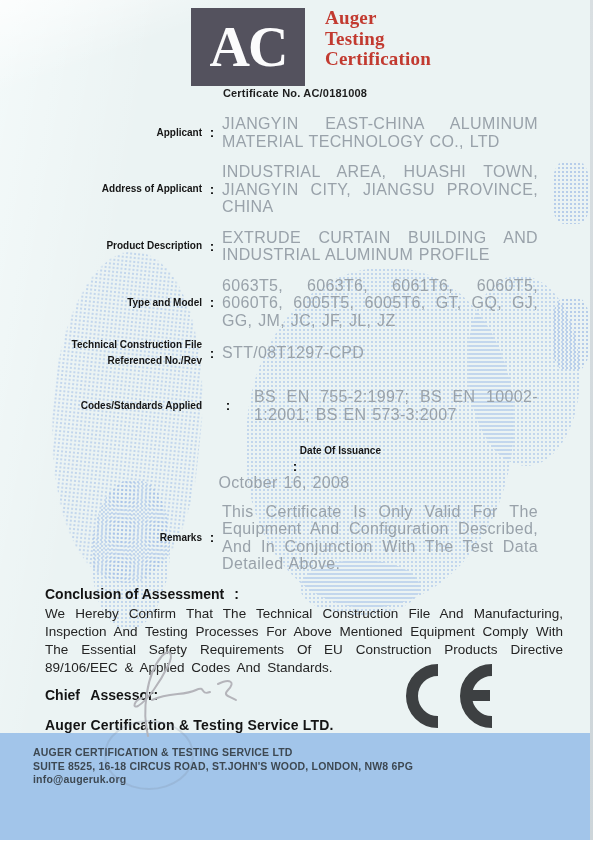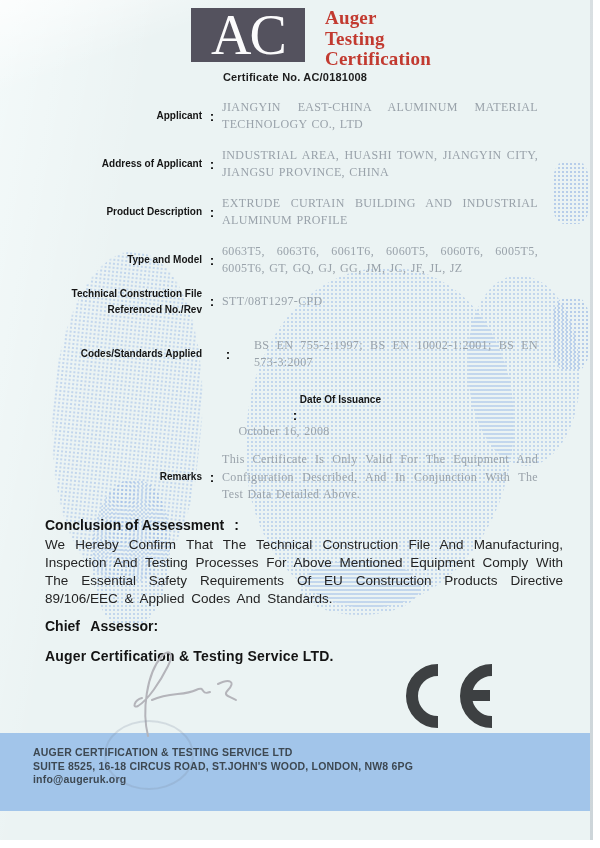--- a/index.html
+++ b/index.html
@@ -32,23 +32,23 @@
   .content { position:relative; z-index:2; }
 
   
   .title {
     margin-top:129px; text-align:center;
     font-size:28px; font-weight:bold; font-style:italic;
     color:#232323; letter-spacing:.2px;
   }
   .logo-block { margin-top:8px; display:flex; justify-content:center; align-items:flex-start; transform:translateX(12px); }
   .logo-box {
-    width:114px; height:54px; background:#54525e;
+    width:114px; height:78px; background:#54525e;
     display:flex; align-items:center; justify-content:center;
-    font-family:"Liberation Serif", serif; font-weight:normal;
+    font-family:"Liberation Serif", serif; font-weight:bold;
     font-size:56px; line-height:56px; color:#fbfbfc; letter-spacing:-2px;margin-left:8px;
   }
   .logo-text {
     margin-left:20px; font-family:"Liberation Serif", serif; font-weight:bold;
     font-size:19px; line-height:20.5px; color:#c23a30; letter-spacing:.2px;
   }
   .cert-no { margin-top:1px; text-align:center; font-size:11px; font-weight:bold; color:#1d1d1d; letter-spacing:.2px; }
 
   
   .fields { margin-top:16px; padding:0 30px; }
@@ -56,23 +56,23 @@
   .field-row:nth-child(4) { margin-bottom:8px; }
   .field-row:nth-child(5) { margin-bottom:19px; }
   .field-row:nth-child(6) { margin-bottom:20px;gap:16px; }
   .field-row:nth-child(7) { margin-bottom:11px;flex-direction:column; }
   .field-label {
     width:172px; text-align:right; font-size:10px; font-weight:bold;
     color:#151515; line-height:16px; flex:none;
   }
   .field-colon { width:20px; text-align:center; font-size:13.5px; font-weight:bold; color:#151515; flex:none; }
   .field-value {
-    flex:1; padding-right:22px; font-size:12px; line-height:17.5px;
+    flex:1; padding-right:22px; font-size:16px; line-height:17.5px;
     color:#99a2aa; letter-spacing:.35px; word-spacing:1px;
-    text-align:justify; filter:blur(.55px);font-family:Liberation Serif, serif;
+    text-align:justify; filter:blur(.55px);
   }
 
   
   .conclusion { margin-top:9px; padding:0 27px 0 45px; }
   .conclusion-label { font-size:14px; font-weight:bold; color:#141414; }
   .conclusion-label .colon { margin-left:10px; }
   .conclusion-text {
     margin-top:3px; font-size:13.5px; line-height:18px; color:#242424;
     text-align:justify; word-spacing:3px;
   }
@@ -84,21 +84,21 @@
 
   .signature { position:absolute; left:118px; top:648px; z-index:4; }
   .stamp {
     position:absolute; left:104px; top:720px; width:90px; height:70px; z-index:5;
     border:2px solid rgba(125,138,160,.28); border-radius:50%; opacity:.8;
   }
   .ce-mark { position:absolute; left:396px; top:662px; z-index:4; }
 
   
   .footer-band {
-    position:absolute; left:0; top:733px; width:590px; height:78px; z-index:3;
+    position:absolute; left:0; top:733px; width:590px; height:107px; z-index:3;
     background:#a2c5ea; padding:13px 0 0 33px;
   }
   .footer-line { font-size:10.5px; font-weight:bold; color:#3d4852; line-height:13.5px; letter-spacing:.2px; }
 </style>
 </head>
 <body>
 
 <div class="paper">
 
   <div class="halftone wm-americas"></div>

